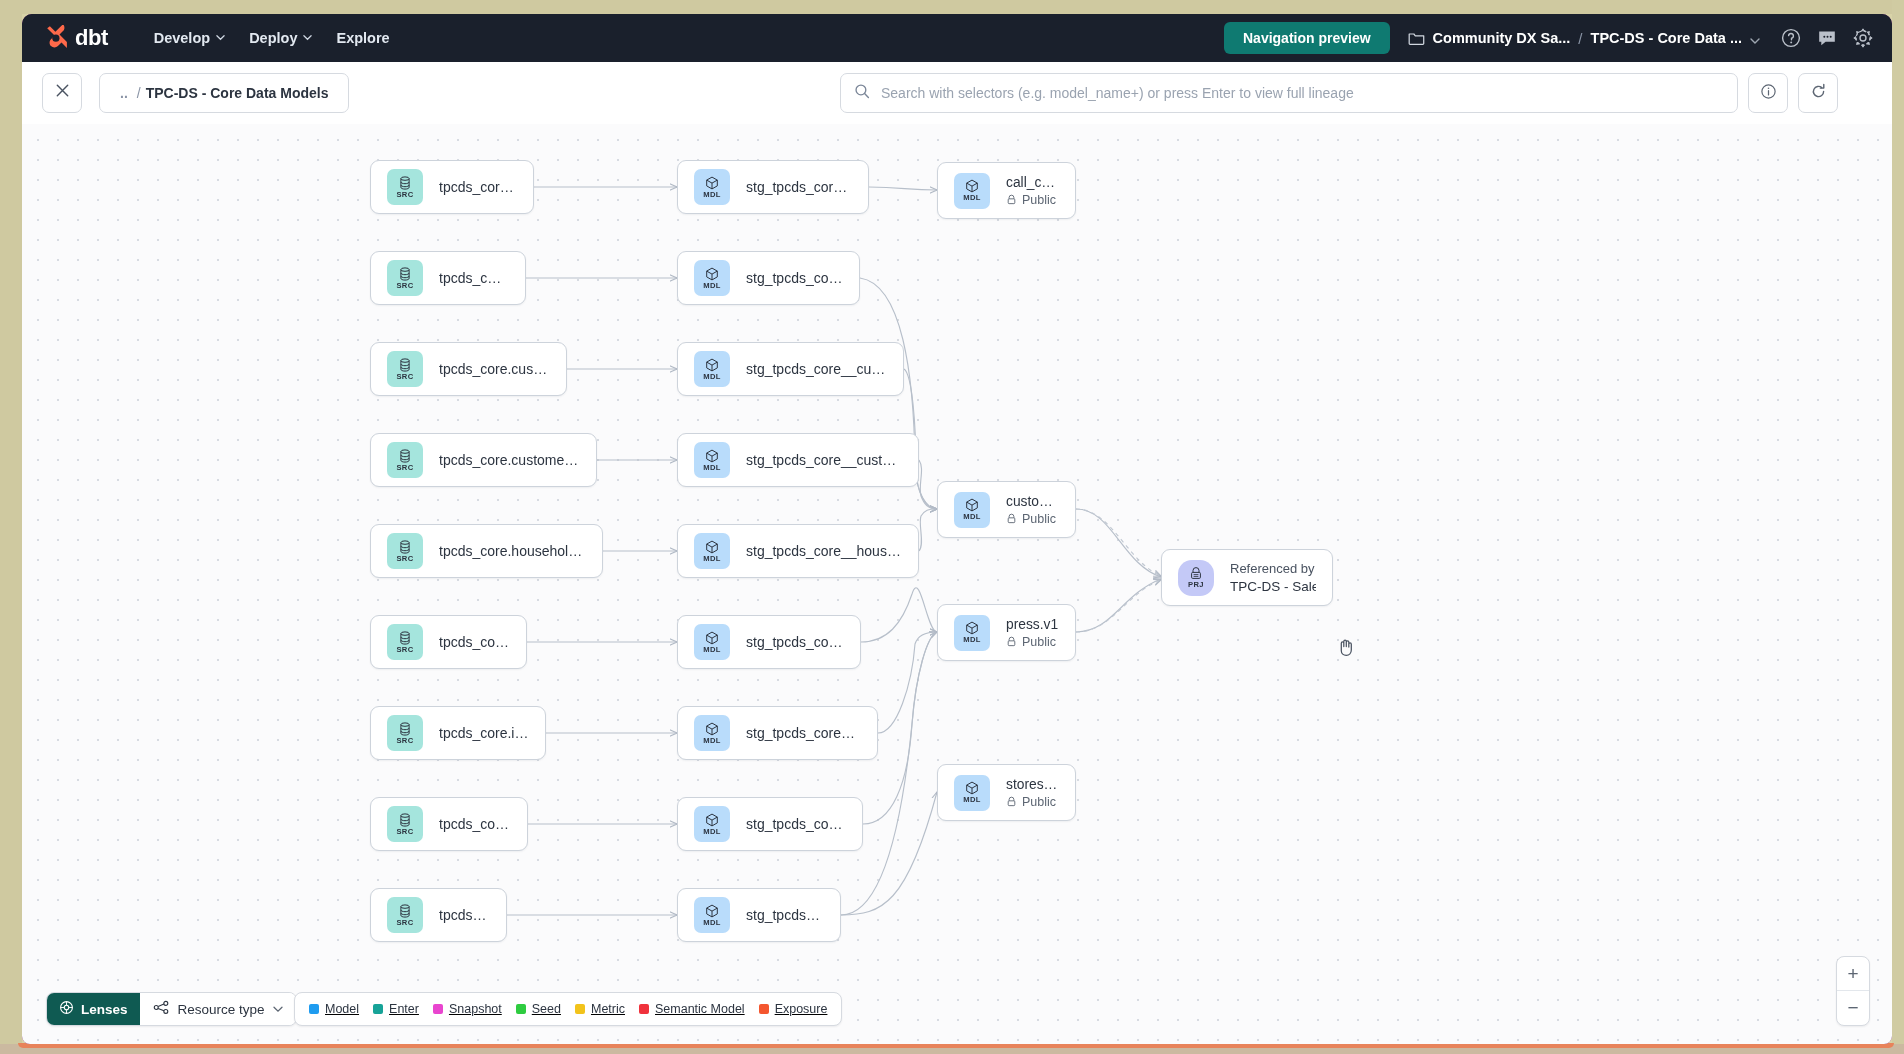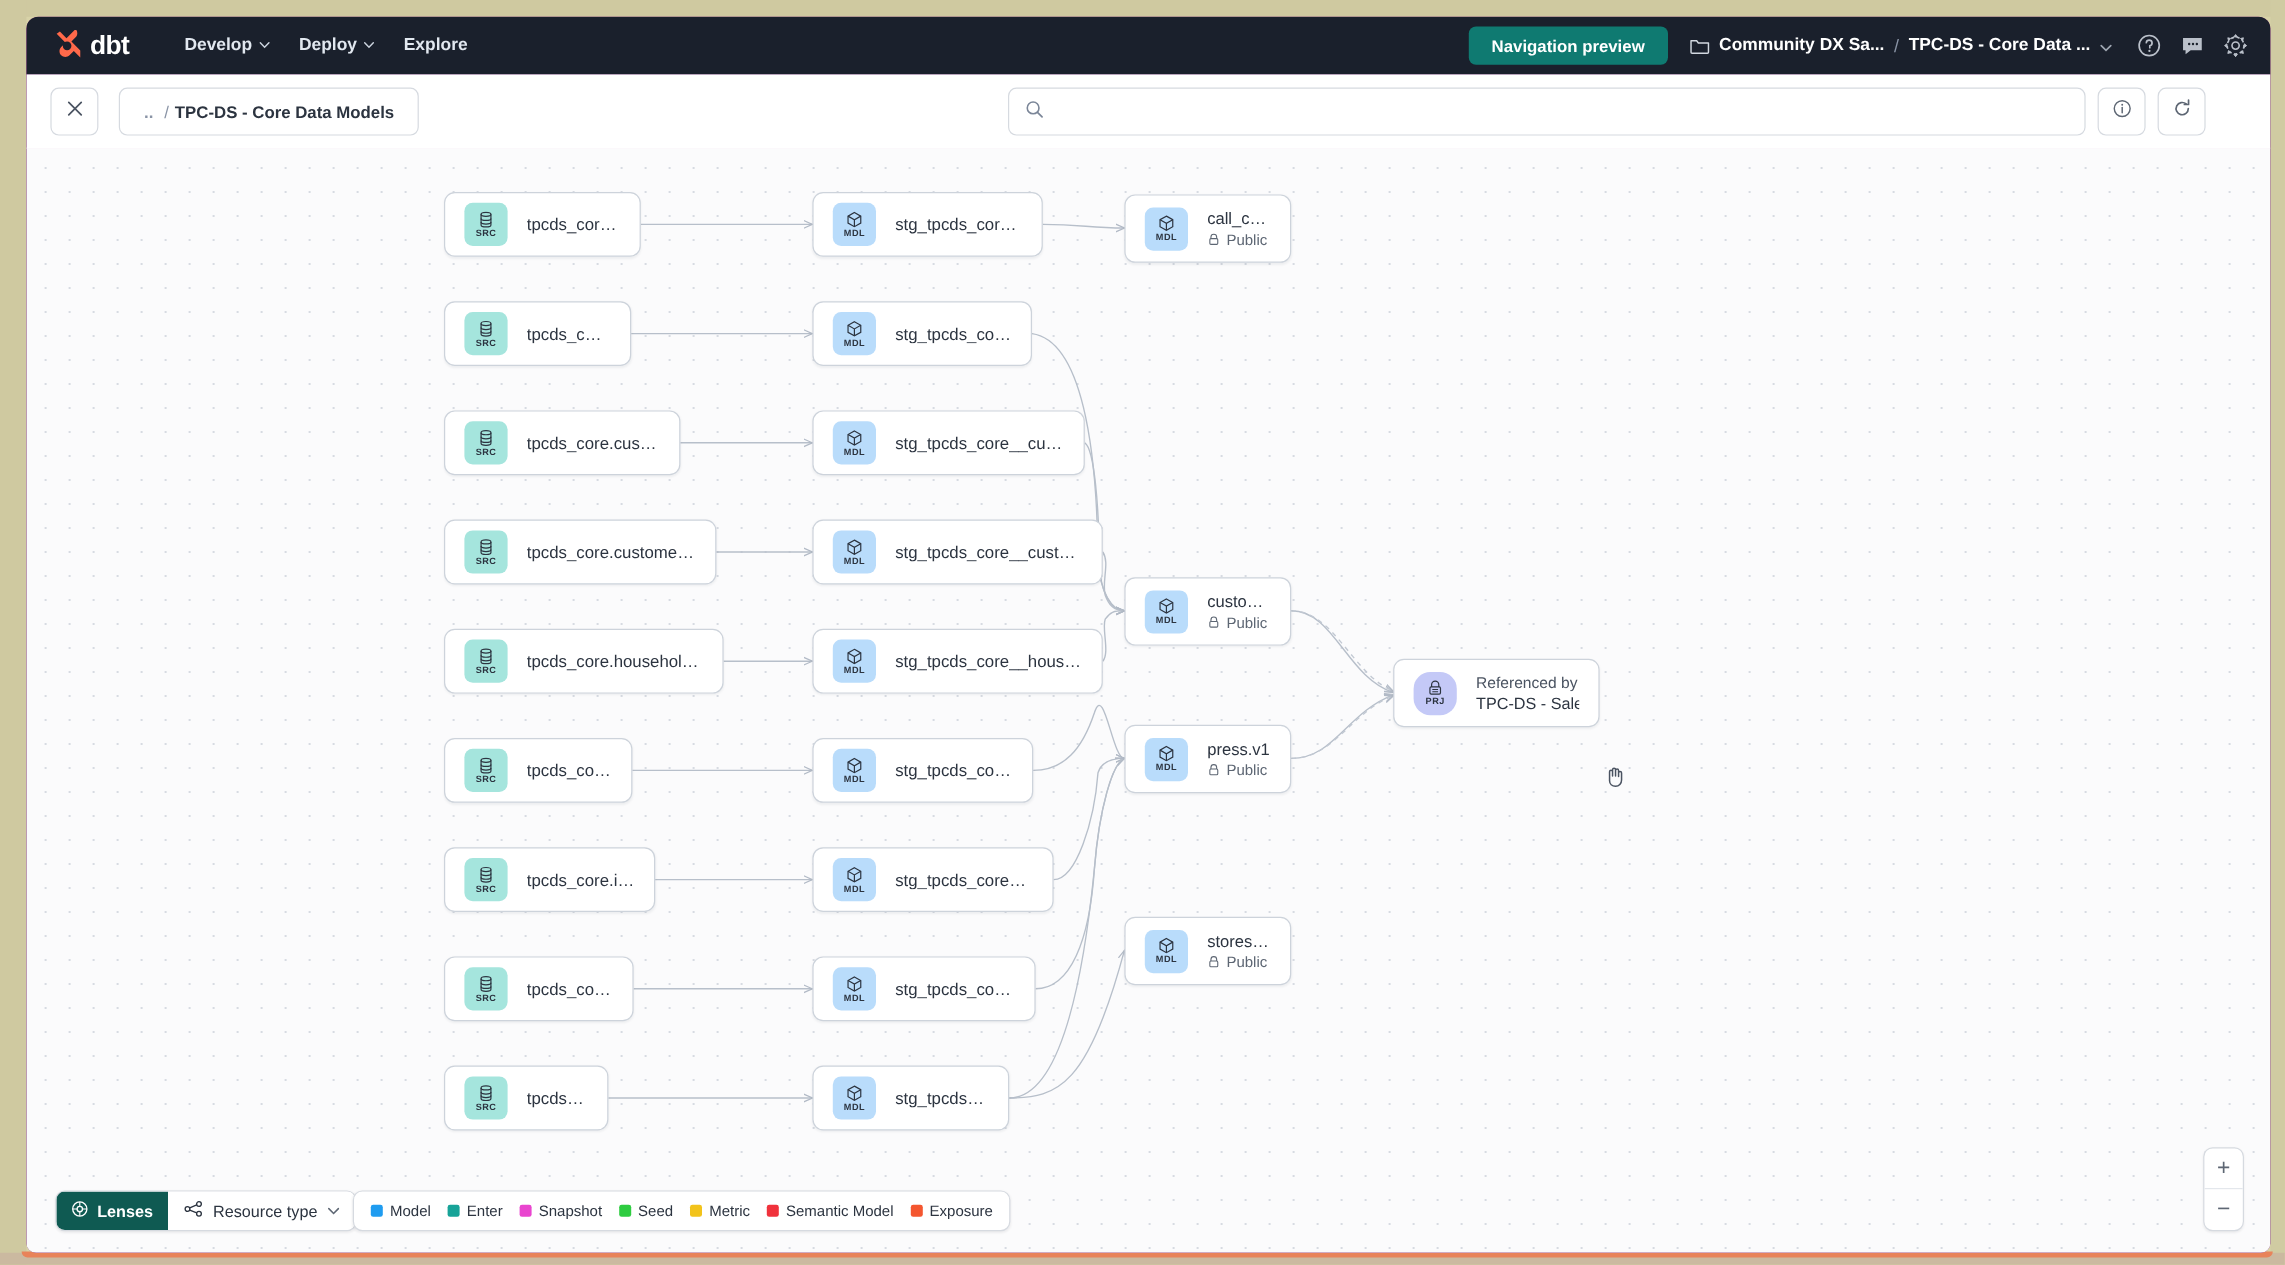--- a/index.html
+++ b/index.html
@@ -197,20 +197,21 @@
     height:100%; display:flex; align-items:center; gap:8px;
     padding: 0 13px; font-size:13.5px; color:#2c3440; font-weight:400;
     cursor:pointer; background:#fff;
   }
   .legend {
     position:absolute; left:272px; bottom:18px;
     height:34px; display:flex; align-items:center; gap:14px;
     padding: 0 14px;
     border:1px solid #d6dae0; border-radius:8px; background:#fff;
     box-shadow:0 1px 2px rgba(22,30,46,.07);
+    text-decoration:underline;
   }
   .legend-item { display:flex; align-items:center; gap:6px; font-size:12.5px; color:#2c3440; }
   .legend-swatch { width:10px; height:10px; border-radius:2px; flex:0 0 auto; }
 
   .zoom-ctrl {
     position:absolute; right:22px; bottom:18px;
     width:34px;
     border:1px solid #d6dae0; border-radius:8px;
     background:#fff; overflow:hidden;
     box-shadow:0 1px 2px rgba(22,30,46,.07);
@@ -331,20 +332,21 @@
       </div>
 
       <div class="search-wrap">
         <div class="search-box">
           <span>
             <svg viewBox="0 0 18 18" width="16" height="16">
               <circle cx="7.8" cy="7.8" r="5.5" fill="none" stroke="#7b8698" stroke-width="1.5"></circle>
               <path d="M11.9 11.9 L16.2 16.2" stroke="#7b8698" stroke-width="1.6" stroke-linecap="round"></path>
             </svg>
           </span>
+          <input type="text" placeholder="Search with selectors (e.g. model_name+) or press Enter to view full lineage" value="" style="">
         </div>
         <div class="sq-btn">
           <span>
             <svg viewBox="0 0 18 18" width="17" height="17">
               <circle cx="9" cy="9" r="7.0" fill="none" stroke="#5d6673" stroke-width="1.25"></circle>
               <circle cx="9" cy="5.6" r="0.85" fill="#5d6673"></circle>
               <path d="M9 8.1 V12.6" stroke="#5d6673" stroke-width="1.3" stroke-linecap="round"></path>
             </svg>
           </span>
         </div>

